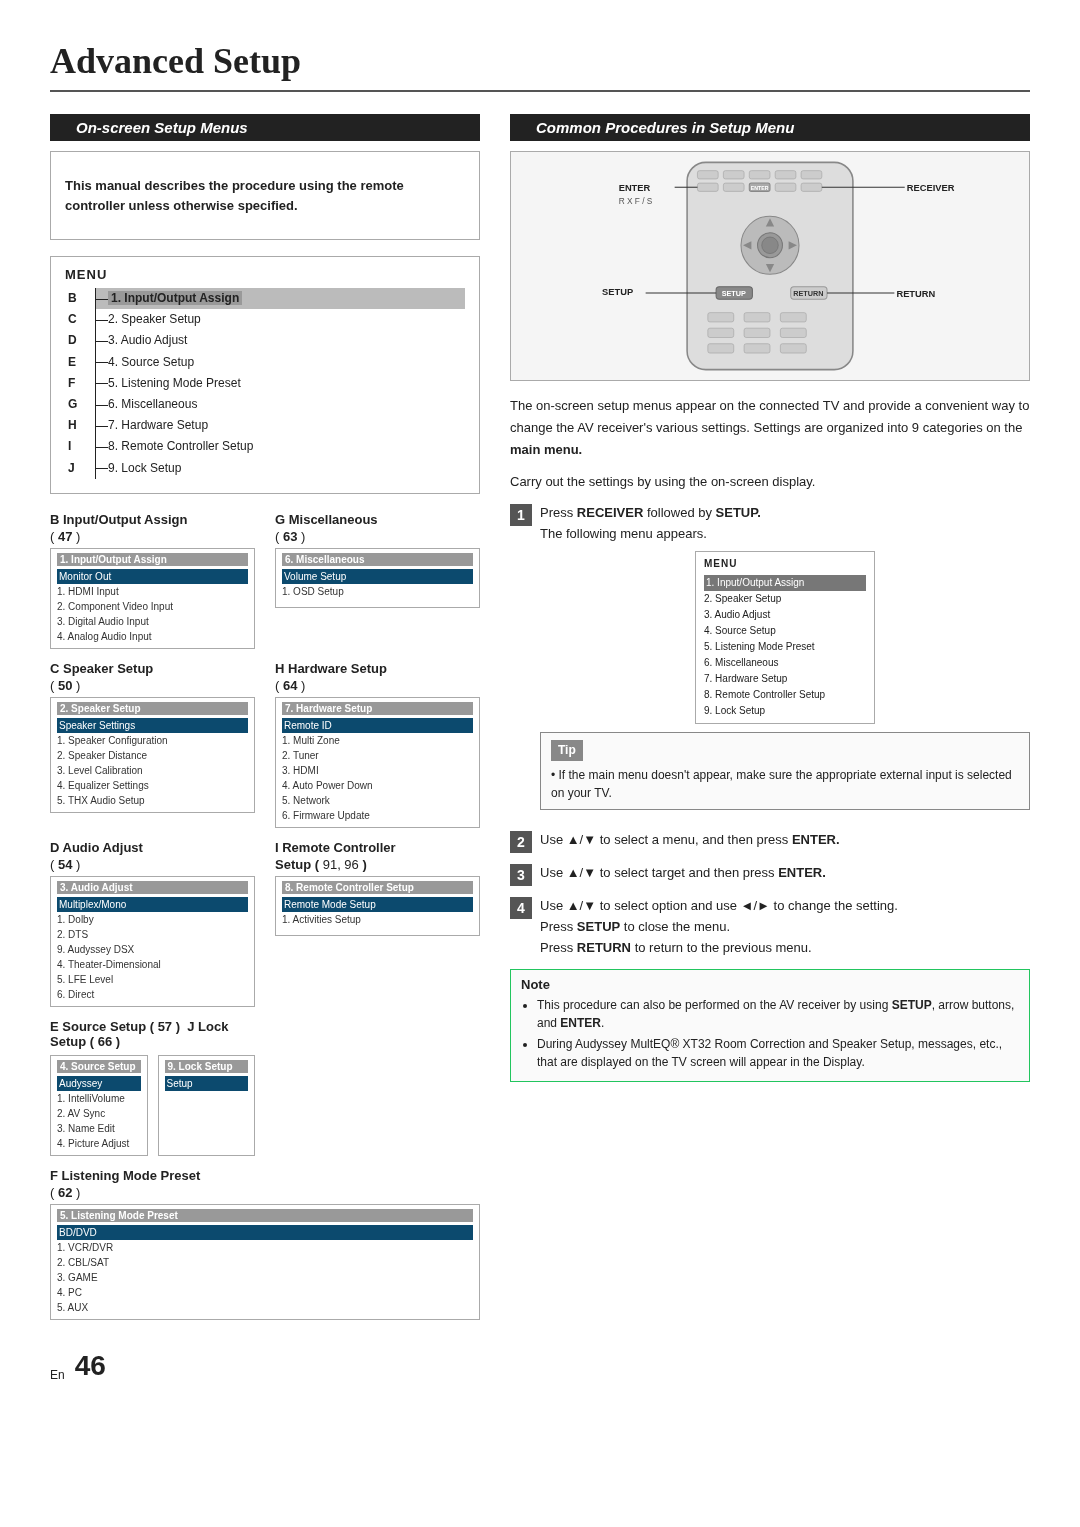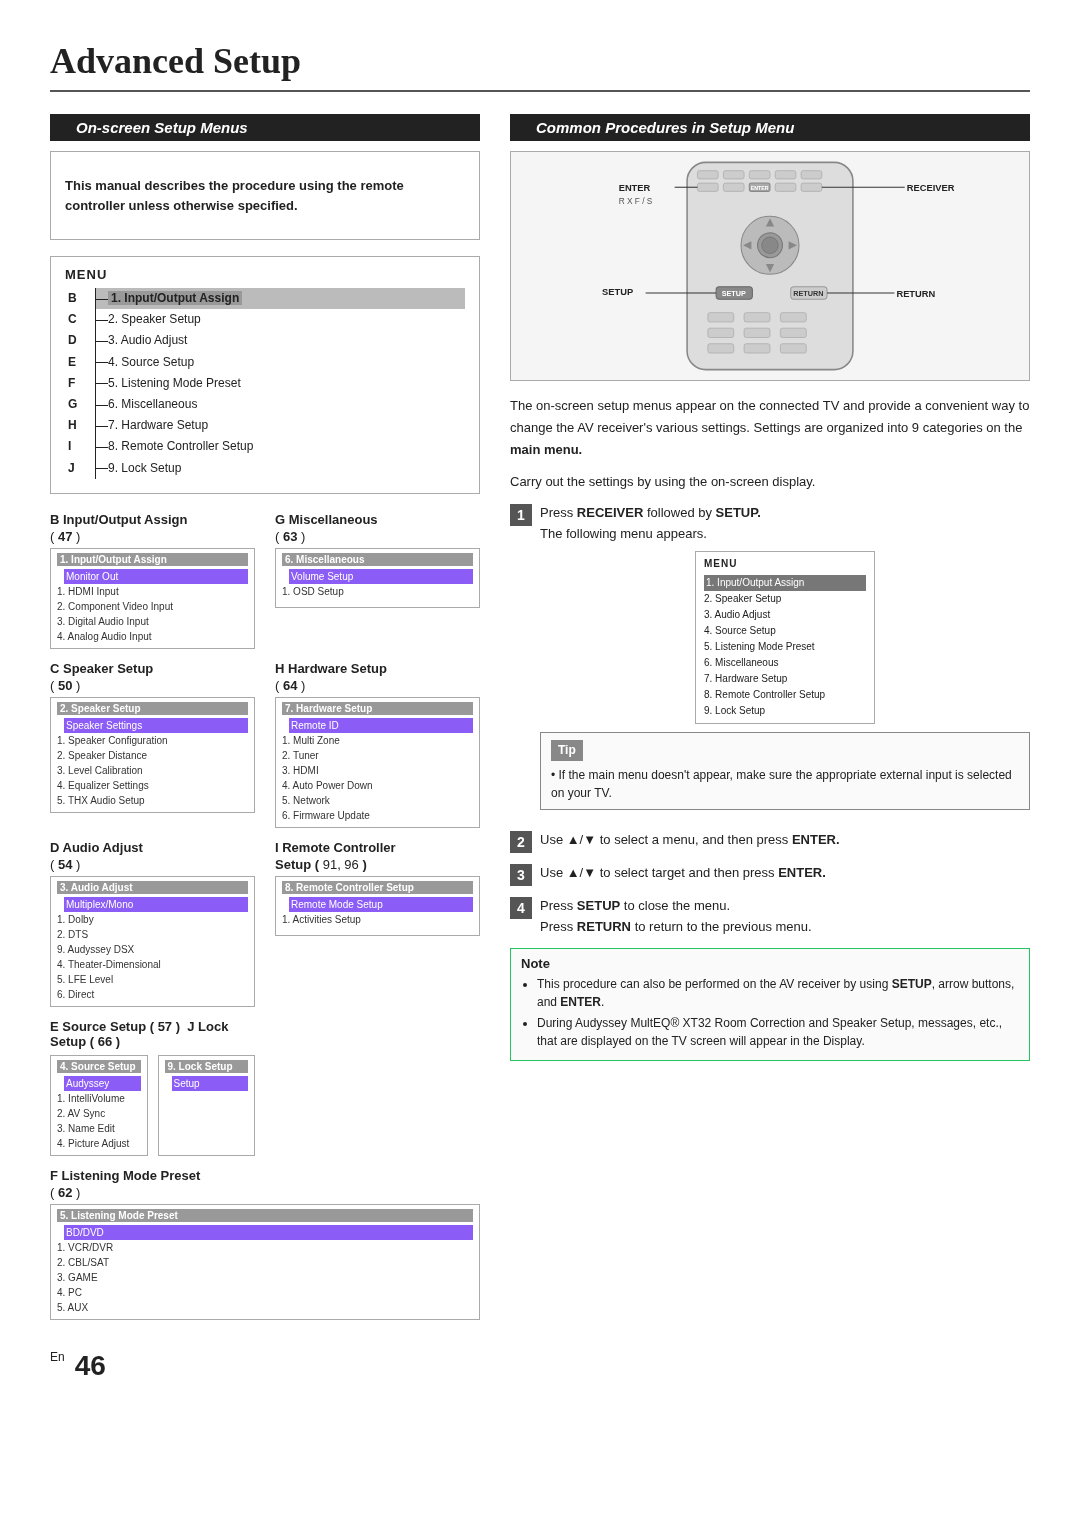--- a/index.html
+++ b/index.html
@@ -137,24 +137,23 @@
     .mini-menu-box ul {
       list-style: none;
       padding-left: 0;
     }
     .mini-menu-box ul li {
       font-size: 10px;
       line-height: 1.5;
       color: #333;
     }
     .mini-menu-box ul li.selected {
-      background: #8b5cf6;
+      background: #0c4a6e;
       color: #fff;
       padding: 0 2px;
-      margin-left: 7px;
     }
 
     
     .receiver-img-area {
       border: 1px solid #aaa;
       width: 100%;
       height: 230px;
       position: relative;
       margin-bottom: 14px;
       background: #f5f5f5;
@@ -259,21 +258,21 @@
     }
     .mini-menu-right ul li.sel {
       background: #777;
       color: #fff;
       padding: 0 2px;
     }
 
     
     .page-footer {
       display: flex;
-      align-items: flex-start;
+      align-items: flex-end;
       margin-top: 30px;
       gap: 10px;
     }
     .page-footer .en-label { font-size: 12px; }
     .page-footer .page-num {
       font-size: 28px;
       font-weight: bold;
     }
   </style>
 </head>
@@ -578,20 +577,21 @@
     <div class="step">
       <div class="step-num">3</div>
       <div class="step-content">
         <p>Use ▲/▼ to select target and then press <strong>ENTER.</strong></p>
       </div>
     </div>
 
     <div class="step">
       <div class="step-num">4</div>
       <div class="step-content">
+        <p>Use ▲/▼ to select option and use ◄/► to change the setting.</p>
         <p>Press <strong>SETUP</strong> to close the menu.</p>
         <p>Press <strong>RETURN</strong> to return to the previous menu.</p>
       </div>
     </div>
 
     <div class="note-box">
       <div class="note-title">Note</div>
       <ul>
         <li>This procedure can also be performed on the AV receiver by using <strong>SETUP</strong>, arrow buttons, and <strong>ENTER</strong>.</li>
         <li>During Audyssey MultEQ® XT32 Room Correction and Speaker Setup, messages, etc., that are displayed on the TV screen will appear in the Display.</li>

